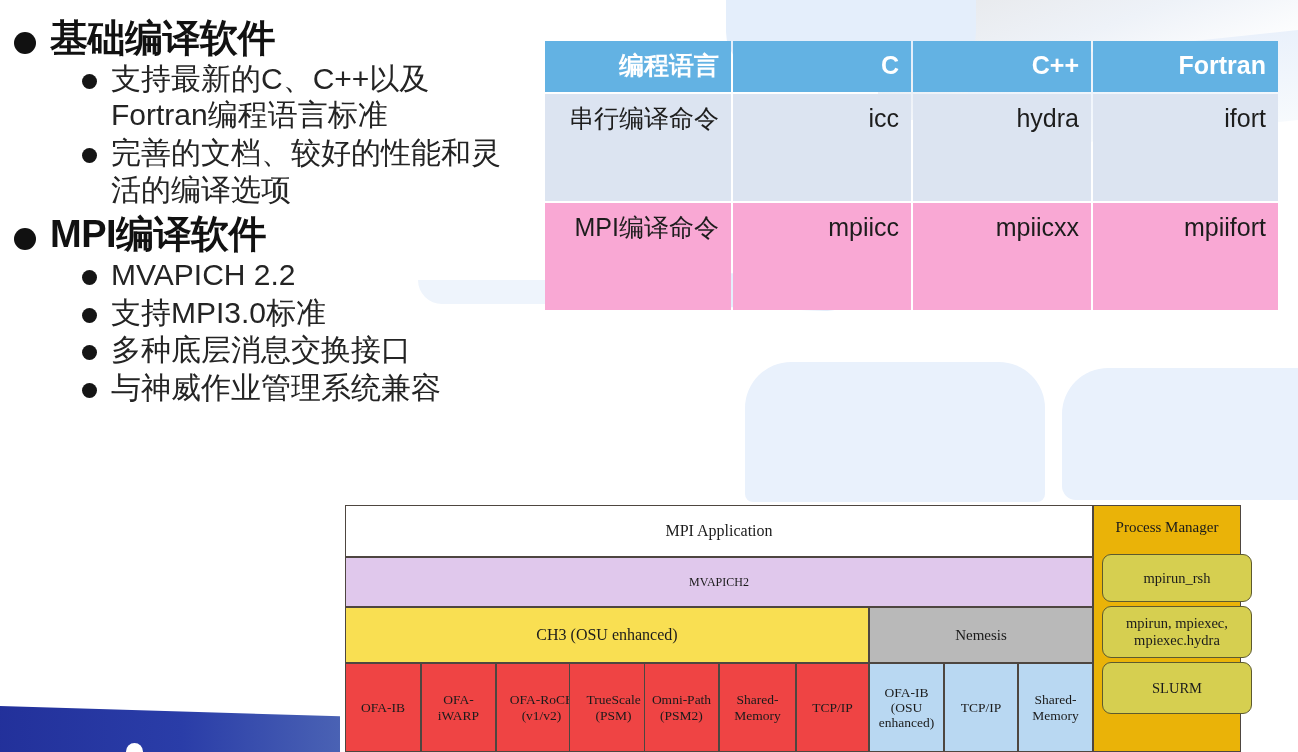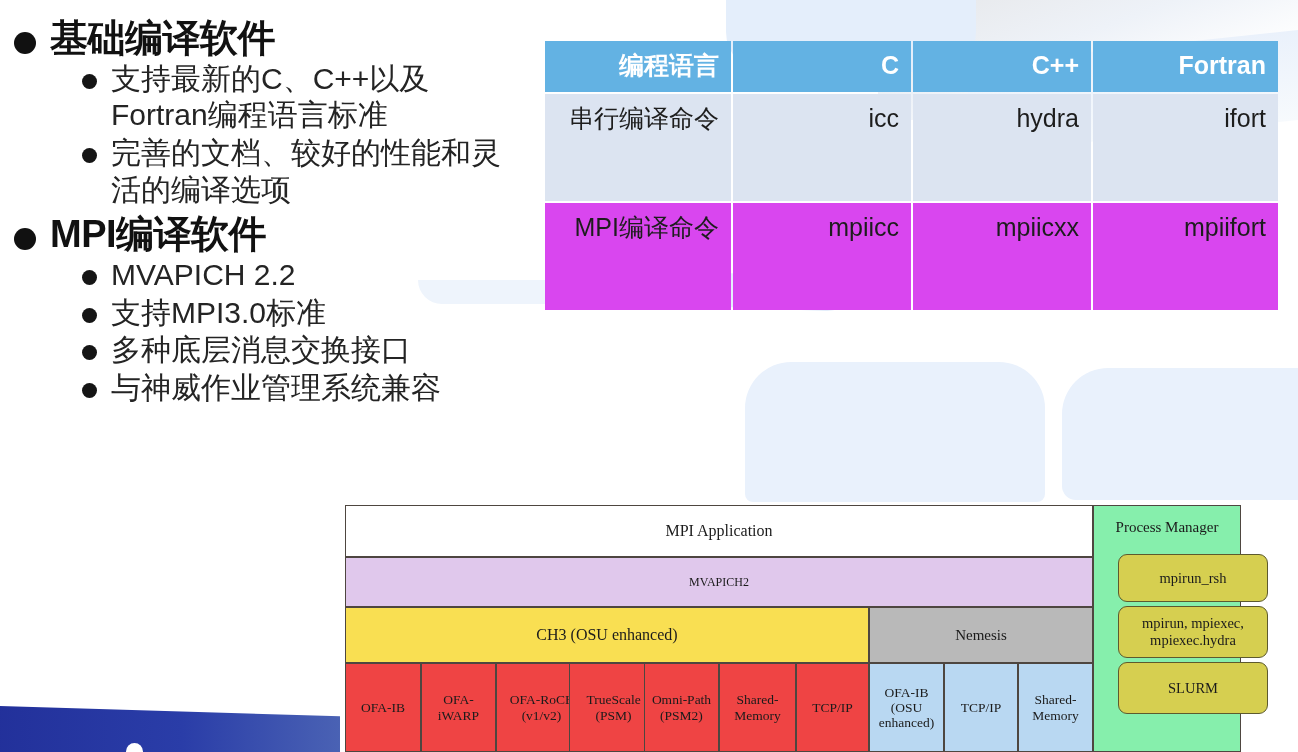--- a/index.html
+++ b/index.html
@@ -110,21 +110,21 @@
     font-size: 25px;
     line-height: 1.26;
   }
   #cmd-table th {
     background: #63b2e3;
     color: #ffffff;
     font-weight: 700;
     height: 32px;
   }
   #cmd-table tbody tr.row-a td { background: #dce4f1; }
-  #cmd-table tbody tr.row-b td { background: #d946ef; }
+  #cmd-table tbody tr.row-b td { background: #f9a8d4; }
   #cmd-table td { color: #1d1d1d; font-weight: 400; }
   .col-lang { width: 186px; }
   .col-c    { width: 178px; }
   .col-cpp  { width: 178px; }
   .col-for  { width: 185px; }
   .rowlabel-cell { height: 88px; }
 
   
   #stack {
     position: absolute;
@@ -138,28 +138,28 @@
     box-sizing: border-box;
     border: 1px solid #4e4640;
     display: flex; align-items: center; justify-content: center;
     text-align: center;
     line-height: 1.08;
   }
   #app-row  { left: 0;   top: 0;   width: 748px; height: 52px; background: #ffffff; font-size: 16px; }
   #mva-row  { left: 0;   top: 52px; width: 748px; height: 50px; background: #e0c8ec; font-size: 12px; }
   #ch3-row  { left: 0;   top: 102px; width: 524px; height: 56px; background: #f9df52; font-size: 16px; }
   #nem-row  { left: 524px; top: 102px; width: 224px; height: 56px; background: #b9b9b9; font-size: 15px; }
-  #pm-panel { left: 748px; top: 0;   width: 148px; height: 247px; background: #86efac; display: block; }
+  #pm-panel { left: 748px; top: 0;   width: 148px; height: 247px; background: #eab308; display: block; }
   #pm-title {
     position: absolute; left: 0; top: 13px; width: 100%;
     text-align: center; font-size: 15px;
   }
   .pm-pill {
     position: absolute;
-    left: 24px; width: 150px;
+    left: 8px; width: 150px;
     box-sizing: border-box;
     background: #d6cf50;
     border: 1.5px solid #5d5a2e;
     border-radius: 9px;
     display: flex; align-items: center; justify-content: center;
     text-align: center;
     font-size: 14.5px;
     line-height: 1.15;
   }
   #pill-1 { top: 48px;  height: 48px; }

